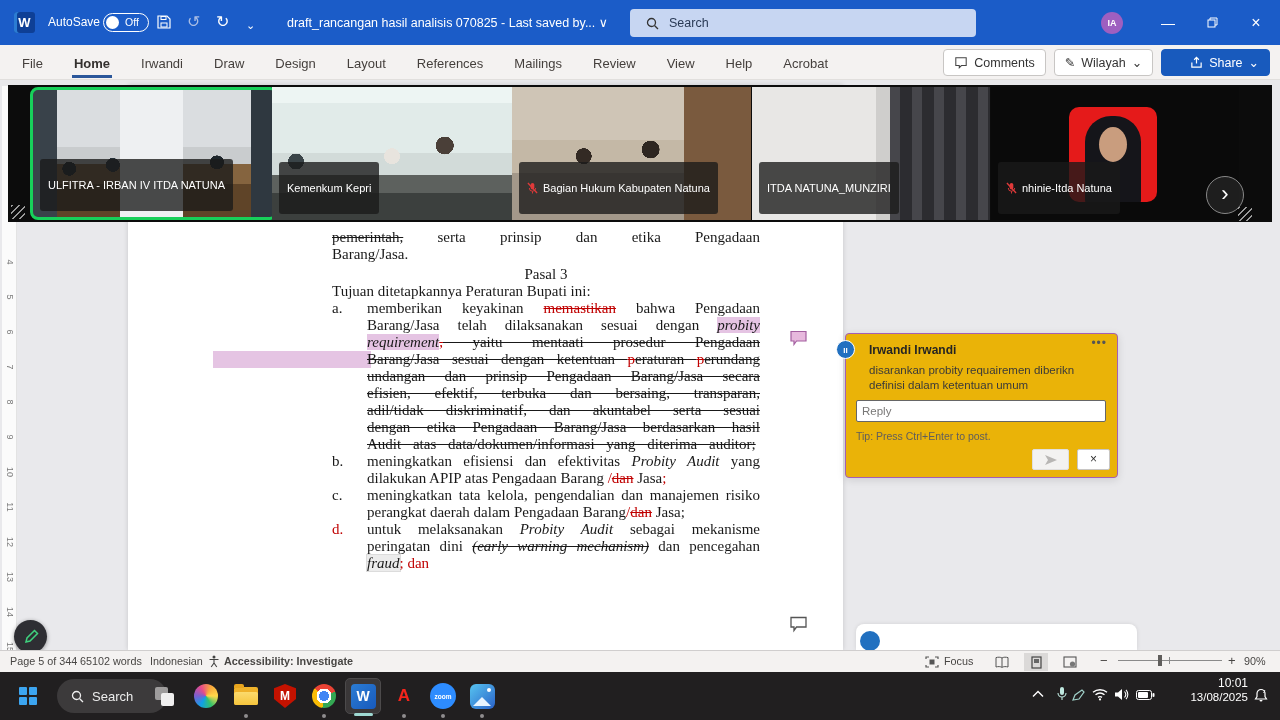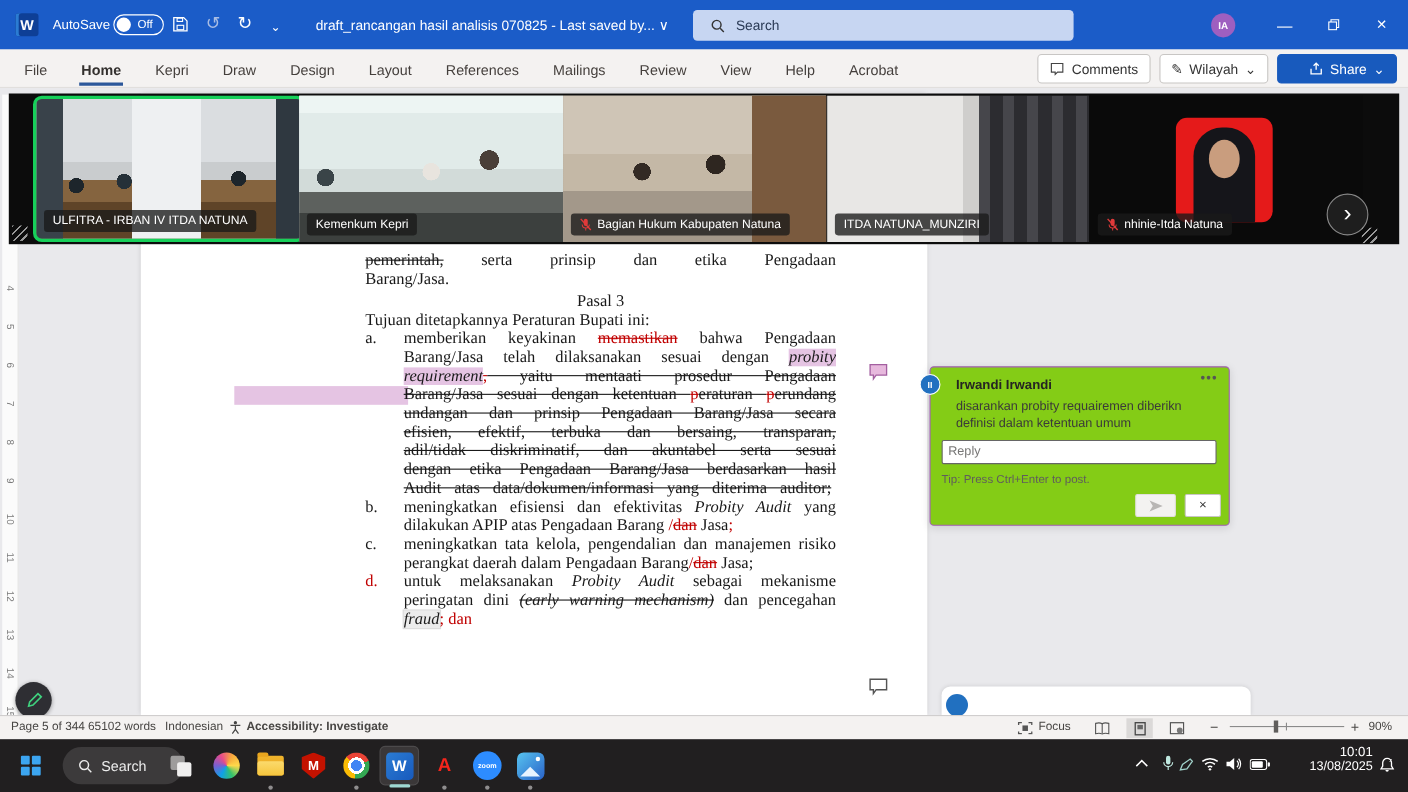--- a/index.html
+++ b/index.html
@@ -66,21 +66,21 @@
   .itst { font-style:italic; text-decoration:line-through; }
   .hl { background:#e5c4e3; }
   .box { background:#ececec; box-shadow:0 0 0 1px #dcdcdc; }
   .wsp { word-spacing:8px; }
   .margin-bubble { position:absolute; }
   .annot-btn { position:absolute; left:14px; top:540px; width:33px; height:33px; border-radius:50%;
                background:#2e2e33; display:flex; align-items:center; justify-content:center;
                box-shadow:0 1px 4px rgba(0,0,0,.4); }
 
   
-  .comment-card { position:absolute; left:845px; top:253px; width:273px; height:145px; background:#84cc16;
+  .comment-card { position:absolute; left:845px; top:253px; width:273px; height:145px; background:#eab308;
                   border:1px solid #a35fb5; border-radius:4px; box-shadow:0 2px 8px rgba(0,0,0,.12); }
   .cc-avatar { position:absolute; left:-10px; top:6px; width:19px; height:19px; border-radius:50%;
                background:#2170c0; color:#fff; font-size:8px; font-weight:bold; text-align:center; line-height:19px;
                border:1px solid #fff; }
   .cc-name { position:absolute; left:23px; top:9px; font-size:12px; font-weight:bold; color:#252423; }
   .cc-menu { position:absolute; right:10px; top:2px; font-size:12px; letter-spacing:1px; color:#555; }
   .cc-body { position:absolute; left:23px; top:29px; width:238px; font-size:11.5px; line-height:15px; color:#3b3a39; }
   .cc-reply { position:absolute; left:10px; top:66px; width:250px; height:22px; border:1.5px solid #666;
               border-radius:2px; background:#fff; font-size:11.5px; color:#3b3a39; padding:2px 5px;
               font-family:"Liberation Sans", sans-serif; outline:none; }
@@ -92,21 +92,21 @@
               border:1px solid #c8c6c4; border-radius:2px; color:#333; font-size:12px; text-align:center; line-height:19px; }
   .comment-card-partial { position:absolute; left:856px; top:544px; width:281px; height:26px; background:#fff;
                           border-radius:8px 8px 0 0; box-shadow:0 0 4px rgba(0,0,0,.1); }
   .ccp-avatar { position:absolute; left:4px; top:7px; width:20px; height:20px; border-radius:50%; background:#2170c0; }
 
   
   .zoom-strip { position:absolute; left:8px; top:85px; width:1264px; height:137px; background:#0c0c0c; z-index:70; }
   .tile { position:absolute; top:2px; height:133px; overflow:hidden; background:#222; }
   .tile.active { border:3px solid #17d05a; border-radius:8px; }
   .tile-label { position:absolute; left:7px; bottom:6px; background:rgba(25,25,25,.78); color:#fff; font-size:11px;
-                padding:4px 8px; border-radius:3px; display:flex; align-items:center; gap:5px; white-space:nowrap; }
+                padding:20px 8px; border-radius:3px; display:flex; align-items:center; gap:5px; white-space:nowrap; }
   .t1 { left:22px;  width:248px;
         background-image:
           radial-gradient(circle 7px at 15% 62%, #1d252b 98%, transparent),
           radial-gradient(circle 7px at 33% 59%, #253038 98%, transparent),
           radial-gradient(circle 7px at 76% 57%, #1d252b 98%, transparent),
           linear-gradient(90deg, #39424a 0 10%, transparent 10% 90%, #2f3840 90%),
           linear-gradient(90deg, transparent 0 36%, #eef0f2 36% 62%, transparent 62%),
           linear-gradient(180deg, #dadde0 0 45%, #c9ccce 45% 58%, #85643f 58% 74%, #5f4428 74%);
         background-color:#d4d6d8; }
   .t2 { left:264px; width:240px;
@@ -314,21 +314,21 @@
           <path d="M3 3V1h7v7h-2" fill="none" stroke="#fff"></path>
         </svg>
     </div>
     <div class="winbtn" style="left:1234px; font-size:16px">×</div>
   </div>
 
   <div class="ribbon">
     <div class="tabs">
       <span class="tab">File</span>
       <span class="tab active">Home</span>
-      <span class="tab">Kepri</span>
+      <span class="tab">Irwandi</span>
       <span class="tab">Draw</span>
       <span class="tab">Design</span>
       <span class="tab">Layout</span>
       <span class="tab">References</span>
       <span class="tab">Mailings</span>
       <span class="tab">Review</span>
       <span class="tab">View</span>
       <span class="tab">Help</span>
       <span class="tab">Acrobat</span>
     </div>

